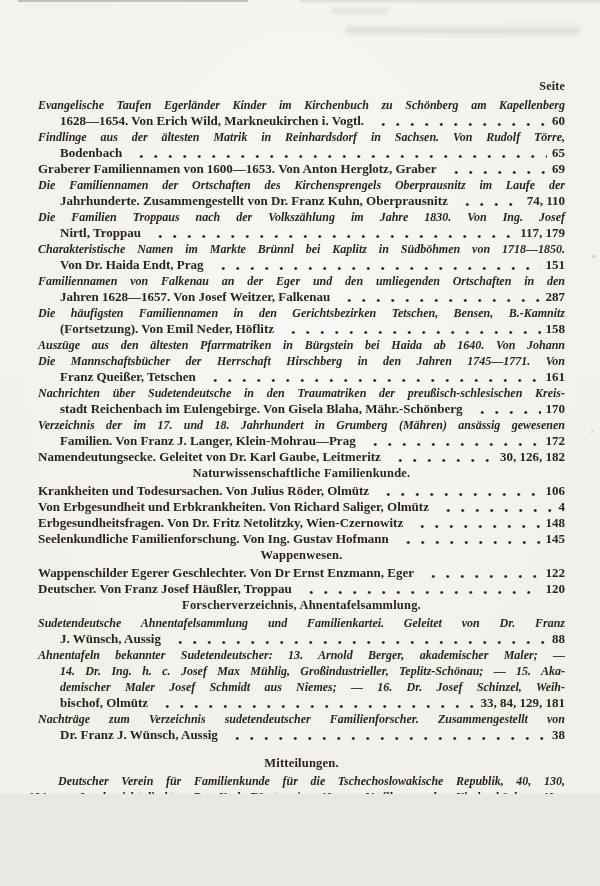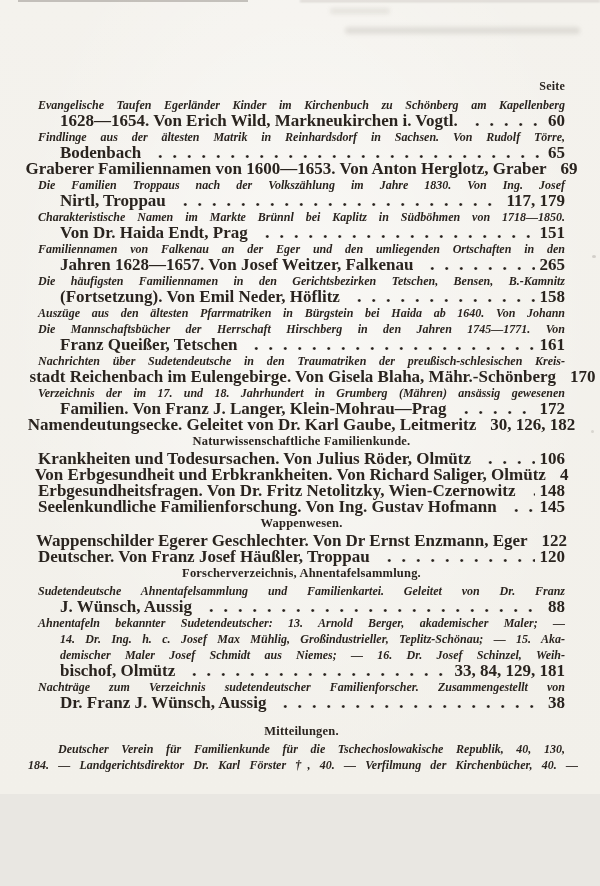--- a/index.html
+++ b/index.html
@@ -19,21 +19,21 @@
   .content{
     position:absolute; top:78px; left:38px; right:35px;
   }
   .seite{
     text-align:right; font-size:12px; line-height:16px; margin-bottom:3px;
     letter-spacing:.2px;
   }
   .ln{font-size:12px; line-height:16px; white-space:nowrap;}
   .fill{text-align:justify; text-align-last:justify;font-style:italic;}
   .cont{margin-left:22px;}
-  .row{display:flex; align-items:baseline; font-size:17px; line-height:16px;justify-content:center;}
+  .row{display:flex; align-items:baseline; font-size:13px; line-height:16px;justify-content:center;}
   .row .t{white-space:nowrap;}
   .dots{
     flex:1 1 auto; min-width:0; height:5px; align-self:flex-end;
     margin:0 5px 3px 9px;
     background-image:radial-gradient(circle, #2a241f 1.1px, rgba(0,0,0,0) 1.6px);
     background-size:14.5px 5px; background-repeat:repeat-x; background-position:3px 1px;
   }
   .pg{white-space:nowrap;}
   .heading{
     text-align:center; font-size:12.5px; line-height:16px;
@@ -85,41 +85,49 @@
           </div>
       </div>
       <div class="entry">
         <div class="row">
             <span class="t">Graberer Familiennamen von 1600—1653.  Von Anton Herglotz, Graber</span>
             <span class="dots"></span>
             <span class="pg">69</span>
           </div>
       </div>
       <div class="entry">
+        <div class="ln fill">Die Familiennamen der Ortschaften des Kirchensprengels Oberprausnitz im Laufe der</div>
+        <div class="row cont">
+            <span class="t">Jahrhunderte.  Zusammengestellt von Dr. Franz Kuhn, Oberprausnitz</span>
+            <span class="dots"></span>
+            <span class="pg">74, 110</span>
+          </div>
+      </div>
+      <div class="entry">
         <div class="ln fill">Die Familien Troppaus nach der Volkszählung im Jahre 1830.  Von Ing. Josef</div>
         <div class="row cont">
             <span class="t">Nirtl, Troppau</span>
             <span class="dots"></span>
             <span class="pg">117, 179</span>
           </div>
       </div>
       <div class="entry">
         <div class="ln fill">Charakteristische Namen im Markte Brünnl bei Kaplitz in Südböhmen von 1718—1850.</div>
         <div class="row cont">
             <span class="t">Von Dr. Haida Endt, Prag</span>
             <span class="dots"></span>
             <span class="pg">151</span>
           </div>
       </div>
       <div class="entry">
         <div class="ln fill">Familiennamen von Falkenau an der Eger und den umliegenden Ortschaften in den</div>
         <div class="row cont">
             <span class="t">Jahren 1628—1657.  Von Josef Weitzer, Falkenau</span>
             <span class="dots"></span>
-            <span class="pg">265</span>
+            <span class="pg">287</span>
           </div>
       </div>
       <div class="entry">
         <div class="ln fill">Die häufigsten Familiennamen in den Gerichtsbezirken Tetschen, Bensen, B.-Kamnitz</div>
         <div class="row cont">
             <span class="t">(Fortsetzung).  Von Emil Neder, Höflitz</span>
             <span class="dots"></span>
             <span class="pg">158</span>
           </div>
       </div>

